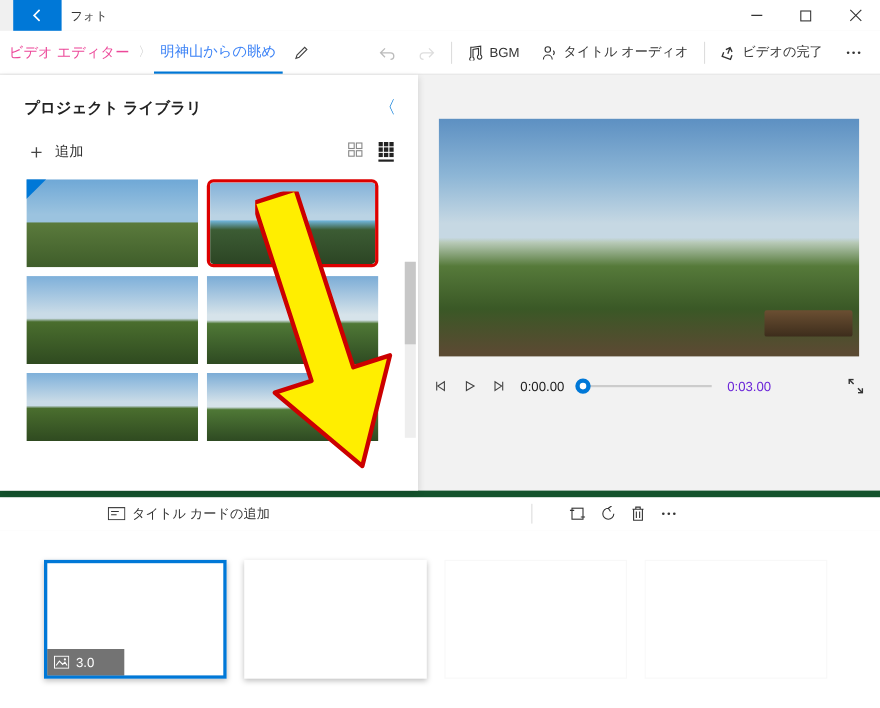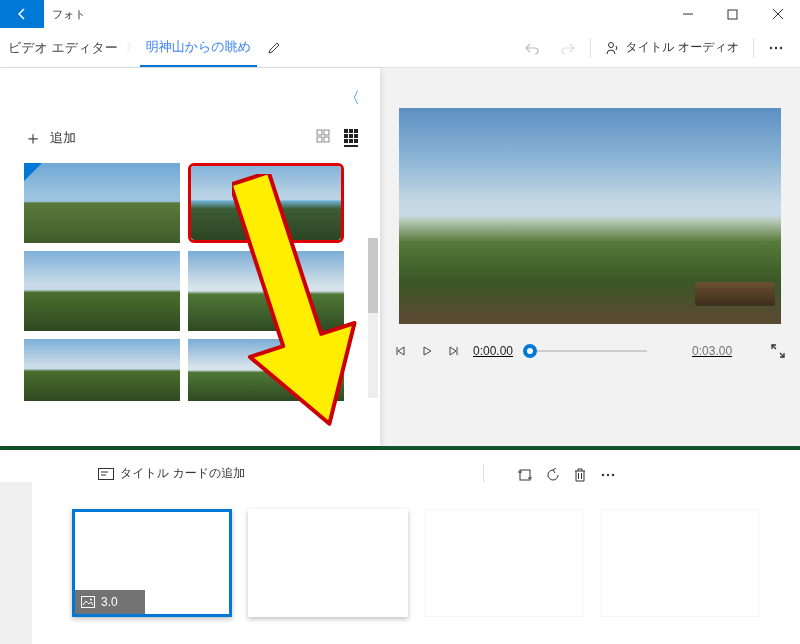--- a/index.html
+++ b/index.html
@@ -1,25 +1,25 @@
 <!DOCTYPE html>
 <html><head>
 <meta charset="utf-8">
 <style>
   * { box-sizing: border-box; margin: 0; padding: 0; font-family: "Yu Gothic UI", "Segoe UI", Meiryo, sans-serif; }
   body { width: 800px; height: 644px; background: #f0f0f0; overflow: hidden; position: relative; }
-  .titlebar { height: 28px; background: #fff; display: flex; align-items: stretch; }
+  .titlebar { height: 28px; background: #fff; display: flex; align-items: stretch; margin-left: 12px; }
   .back-btn { width: 44px; background: #0078d7; display: flex; align-items: center; justify-content: center; color: #fff; }
   .titlebar .app-title { padding-left: 8px; font-size: 11px; color: #333; display: flex; align-items: center; }
   .win-controls { margin-left: auto; display: flex; }
   .win-btn { width: 45px; display: flex; align-items: center; justify-content: center; color: #333; font-size: 12px; }
   .close-x { font-size: 14px; }
 
   .toolbar { height: 40px; background: #fff; display: flex; align-items: center; padding: 0 6px 0 0; border-bottom: 1px solid #e0e0e0; }
-  .crumb-video-editor { color: #404040; font-size: 13px; padding: 0 6px 0 8px; text-align: center; }
+  .crumb-video-editor { color: #ec4899; font-size: 13px; padding: 0 6px 0 8px; text-align: center; }
   .crumb-sep { color: #ccc; font-size: 12px; padding: 0 2px; }
   .crumb-title { color: #3b82f6; font-size: 13px; padding: 0 6px; border-bottom: 2px solid #0078d7; line-height: 36px; }
   .edit-icon { color: #444; padding: 0 10px; }
   .tb-spacer { flex: 1; }
   .tb-btn { display: flex; align-items: center; gap: 6px; padding: 0 10px; color: #333; font-size: 12px; height: 100%; }
   .tb-btn.disabled { color: #bbb; }
   .tb-sep { width: 1px; height: 20px; background: #ddd; margin: 0 4px; }
 
   .main { display: flex; height: 378px; background: #f2f2f2; }
   .library { width: 380px; background: #fff; box-shadow: 1px 2px 6px rgba(0,0,0,0.12); position: relative; }
@@ -36,44 +36,44 @@
   .thumb-grid { padding: 6px 16px 10px 24px; display: flex; flex-wrap: wrap; gap: 8px; position: relative; }
   .thumb { width: 156px; height: 80px; position: relative; overflow: hidden; }
   .thumb-inner { width: 100%; height: 100%; }
   .thumb.selected { }
   .thumb.selected .corner { position:absolute; top:0; left:0; width:0; height:0; border-top:18px solid #0078d7; border-right:18px solid transparent; }
   .thumb.highlighted { border: 3px solid #d00; border-radius:6px; }
   .thumb.highlighted .thumb-inner { border-radius:3px; }
   .scrollbar-track { position: absolute; right: 2px; top: 170px; width: 10px; height: 160px; background: #eee; }
   .scrollbar-thumb { width: 100%; height: 75px; background: #c7c7c7; }
 
-  .preview-area { flex: 1; display: flex; flex-direction: column; align-items: center; padding: 40px 14px 0 14px; text-decoration: underline; }
+  .preview-area { flex: 1; display: flex; flex-direction: column; align-items: center; padding: 40px 14px 0 14px; }
   .preview-img { width: 382px; height: 216px; }
   .playback { display: flex; align-items: center; gap: 14px; width: 390px; margin-top: 20px; }
   .pb-icon { color: #444; font-size: 13px; }
   .pb-time { font-size: 12px; color: #222; }
   .pb-track { position: relative; width: 120px; height: 2px; background: #ccc; }
   .pb-thumb { position:absolute; left:-4px; top:-6px; width:14px; height:14px; border-radius:50%; background:#fff; border:4px solid #0078d7; box-sizing:border-box; }
-  .pb-end { font-size: 12px; color: #737373; margin-left: 31px; }
+  .pb-end { font-size: 12px; color: #6d28d9; }
   .expand-icon { margin-left: auto; color: #333; }
 
   
   .landscape1 { background: linear-gradient(to bottom, #6fa8d6 0%, #9bc3df 40%, #9bc3df 48%, #5a7a3c 50%, #3f5d2a 100%); }
   .landscape2 { background: linear-gradient(to bottom, #84b2d9 0%, #bad3e4 40%, #bad3e4 46%, #70b4d9 47%, #3c5c34 58%, #2c4524 100%); }
   .landscape3 { background: linear-gradient(to bottom, #7eb0da 0%, #c9dbe7 42%, #c9dbe7 48%, #4a6e2e 52%, #2f4a20 100%); }
   .landscape4 { background: linear-gradient(to bottom, #7bacd6 0%, #d6e3ea 44%, #d6e3ea 50%, #4f7836 54%, #2e4a22 100%); }
   .preview-landscape { background: linear-gradient(to bottom, #5d90c2 0%, #8db6d6 24%, #c6d8e3 44%, #c6d8e3 50%, #b8cab8 52%, #567a3a 62%, #3a5826 80%, #5a4a32 98%); position:relative; }
   .preview-landscape::after{content:"";position:absolute;right:6px;bottom:18px;width:80px;height:24px;background:linear-gradient(to bottom,#6b4f32,#3d2d1c);border-radius:2px;}
 
-  .storyboard-toolbar { background: #fff; height: 36px; display: flex; align-items: flex-end; padding: 0 10px 0 90px; gap: 22px; border-top: 4px solid #14532d; }
+  .storyboard-toolbar { background: #fff; height: 36px; display: flex; align-items: center; padding: 0 10px 0 90px; gap: 22px; border-top: 6px solid #14532d; }
   .sb-btn { display: flex; align-items: center; gap: 6px; font-size: 12px; color: #333; padding: 0 8px; }
   .sb-sep { width: 1px; height: 18px; background: #ddd; margin: 0 6px; }
   .sb-right { margin-left: 6px; display: flex; gap: 14px; align-items: center; }
 
-  .storyboard { background: #fff; height: 162px; display: flex; align-items: center; gap: 16px; padding: 20px 40px; margin-left: 32px; }
+  .storyboard { background: #fff; height: 162px; display: flex; align-items: center; gap: 16px; padding: 20px 40px; }
   .sb-card { width: 166px; height: 108px; background: #fff; box-shadow: 0 2px 5px rgba(0,0,0,0.25); position: relative; }
   .sb-card.active { border: 3px solid #0078d7; }
   .sb-card .overlay { position:absolute; left:0; bottom:0; height:24px; width:70px; background:rgba(0,0,0,0.55); color:#fff; display:flex; align-items:center; gap:6px; padding:0 6px; font-size:12px; }
 
   .big-arrow { position: absolute; left: 232px; top: 174px; pointer-events: none; }
 
   svg { display: block; }
 </style>
 </head>
 <body>
@@ -120,39 +120,52 @@
       </svg>
   </div>
   <div class="tb-btn disabled">
     <svg width="16" height="16" viewBox="0 0 16 16">
         <path d="M10 4 L14 8 L10 12 M14 8 H5 A3 3 0 0 0 5 14" stroke="#ddd" stroke-width="1.2" fill="none"></path>
       </svg>
   </div>
   <div class="tb-sep"></div>
   <div class="tb-btn">
     <svg width="14" height="14" viewBox="0 0 14 14">
+        <path d="M5 2 L12 1 V9 A2 2 0 1 1 10 9 V3 L5 4 V11 A2 2 0 1 1 3 11 V2 Z" stroke="#333" stroke-width="1" fill="none"></path>
+      </svg>
+    <span>BGM</span>
+  </div>
+  <div class="tb-btn">
+    <svg width="14" height="14" viewBox="0 0 14 14">
         <circle cx="6" cy="4" r="2.5" stroke="#333" fill="none"></circle>
         <path d="M2 13 A4 4 0 0 1 10 13 M11 5 A3 3 0 0 1 11 9" stroke="#333" fill="none"></path>
       </svg>
     <span>タイトル オーディオ</span>
   </div>
   <div class="tb-sep"></div>
+  <div class="tb-btn">
+    <svg width="14" height="14" viewBox="0 0 14 14">
+        <path d="M3 8 V12 H11 V8 M7 2 V8 M4 5 L7 2 L10 5" stroke="#333" stroke-width="1.2" fill="none" transform="rotate(20 7 7)"></path>
+      </svg>
+    <span>ビデオの完了</span>
+  </div>
   <div class="tb-btn">
     <svg width="16" height="16" viewBox="0 0 16 16">
         <circle cx="3" cy="8" r="1.2" fill="#333"></circle>
         <circle cx="8" cy="8" r="1.2" fill="#333"></circle>
         <circle cx="13" cy="8" r="1.2" fill="#333"></circle>
       </svg>
   </div>
 </div>
 
 <div class="main">
 
   <div class="library">
     <div class="lib-head">
+      <span class="title">プロジェクト ライブラリ</span>
       <span class="collapse">〈</span>
     </div>
     <div class="lib-tools">
       <div class="add-btn">
         <span class="plus">＋</span>
         <span>追加</span>
       </div>
       <div class="view-btns">
         <span class="view-btn">
           <svg width="14" height="14" viewBox="0 0 14 14">

